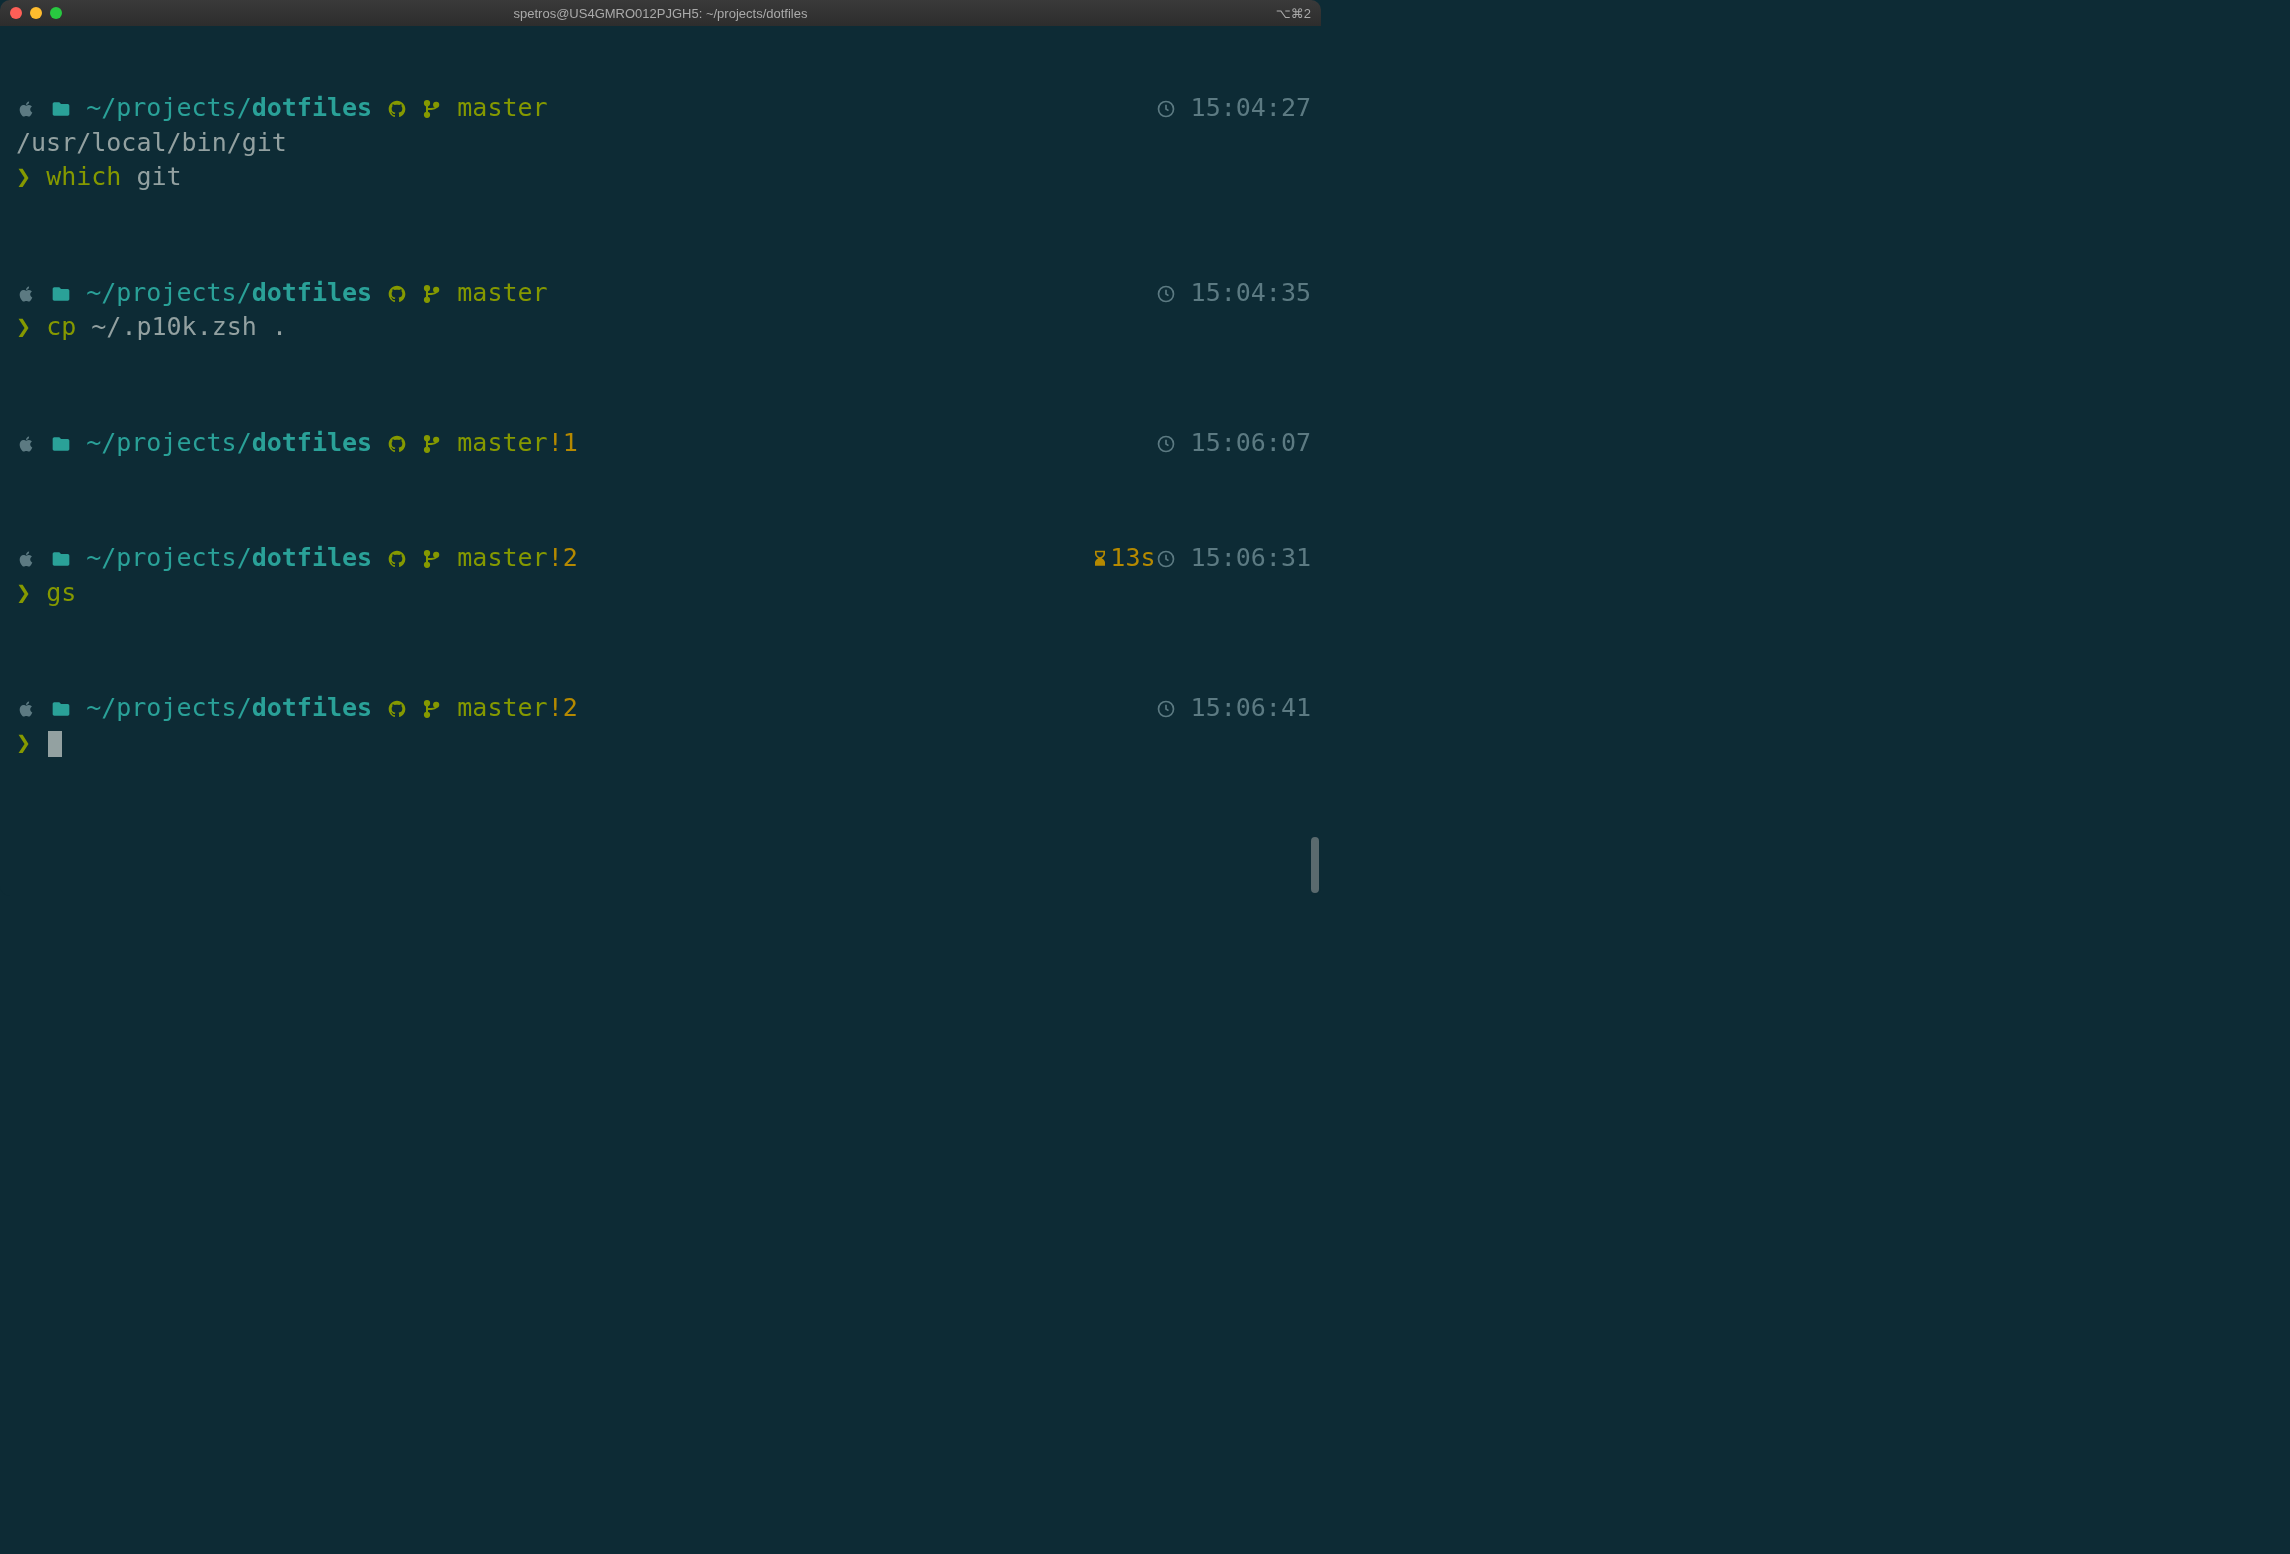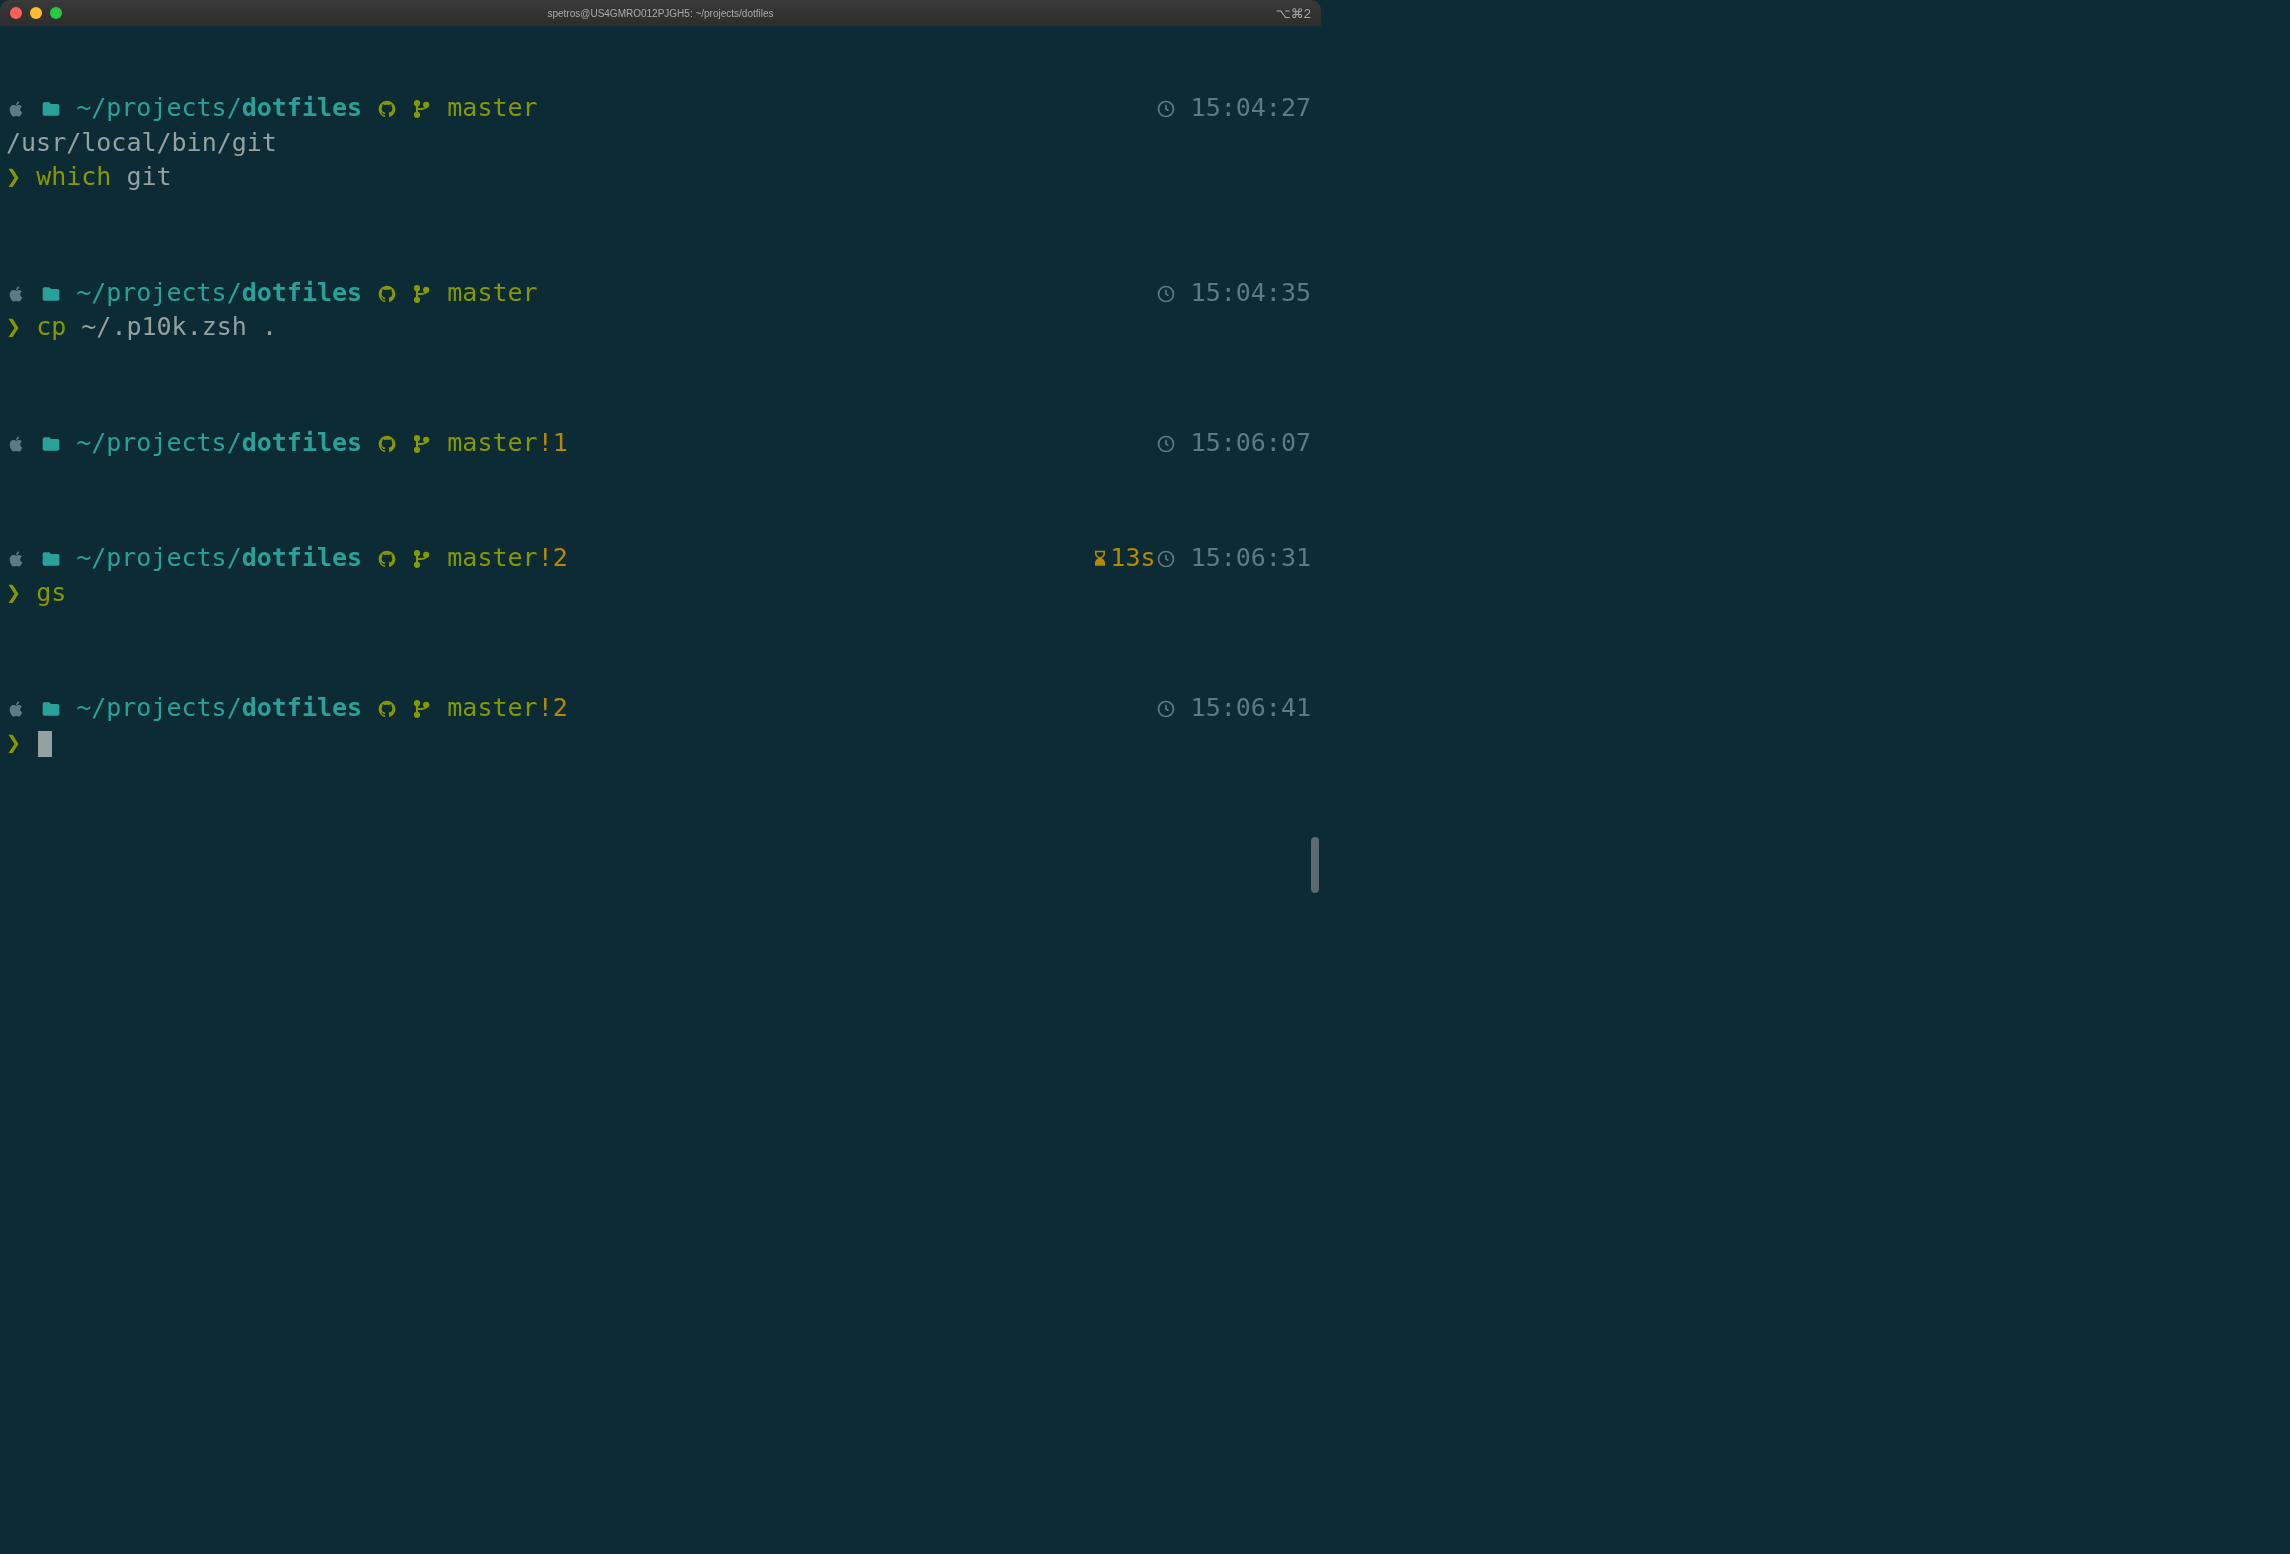--- a/index.html
+++ b/index.html
@@ -40,33 +40,33 @@
       border-radius: 50%;
     }
     .tl-close { background: #ff5f57; }
     .tl-min { background: #febc2e; }
     .tl-max { background: #28c840; }
     .title {
       position: absolute;
       left: 50%;
       transform: translateX(-50%);
       color: #aaa;
-      font-size: 10px;
+      font-size: 13px;
       font-family: -apple-system, BlinkMacSystemFont, sans-serif;
     }
     .title-right {
       margin-left: auto;
       color: #aaa;
       font-size: 13px;
       font-family: -apple-system, BlinkMacSystemFont, sans-serif;
     }
     .terminal {
       flex: 1;
       background: #0d2b35;
-      padding: 18px 10px 10px 6px;
+      padding: 18px 10px 10px 16px;
       position: relative;
     }
     .line {
       line-height: 1.38;
       white-space: pre;
     }
     .prompt-line {
       display: flex;
       justify-content: space-between;
       align-items: baseline;

